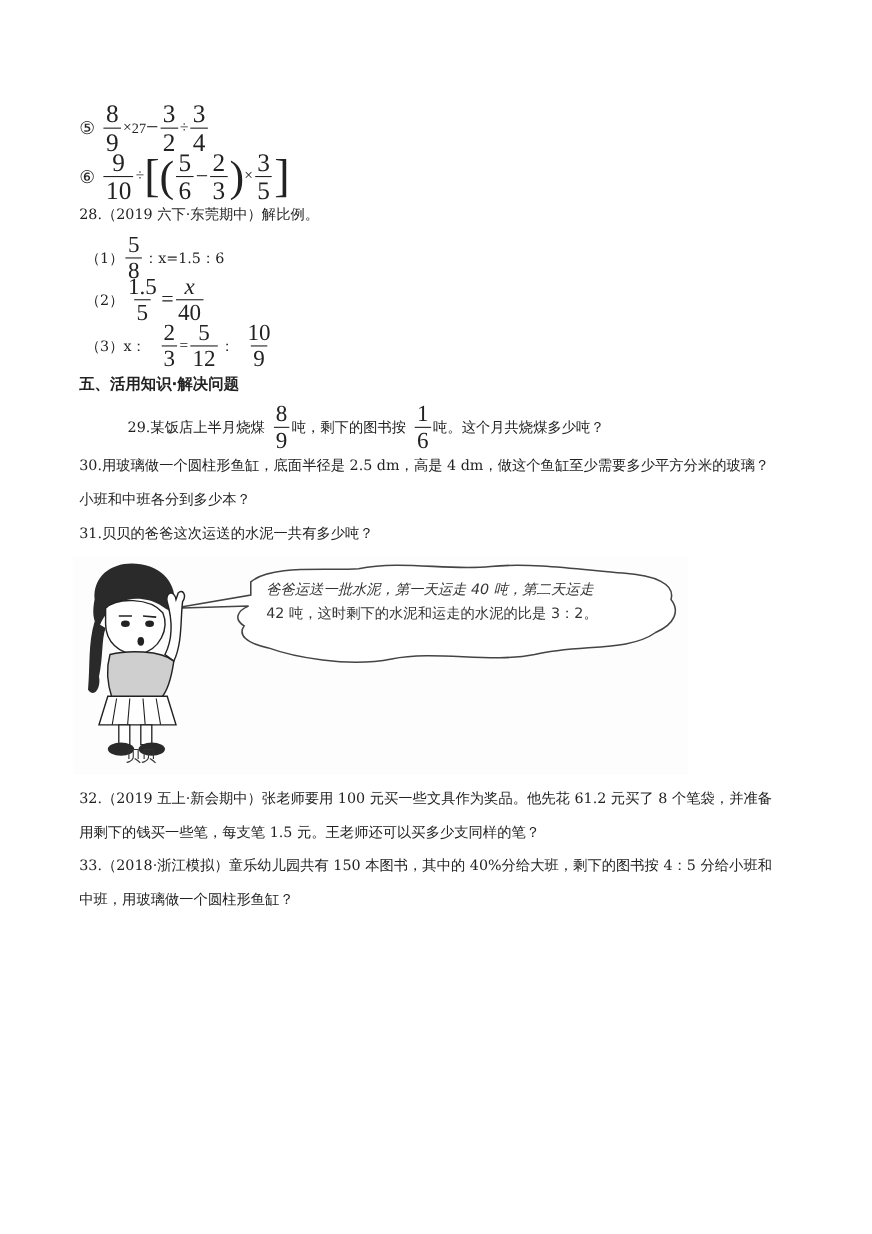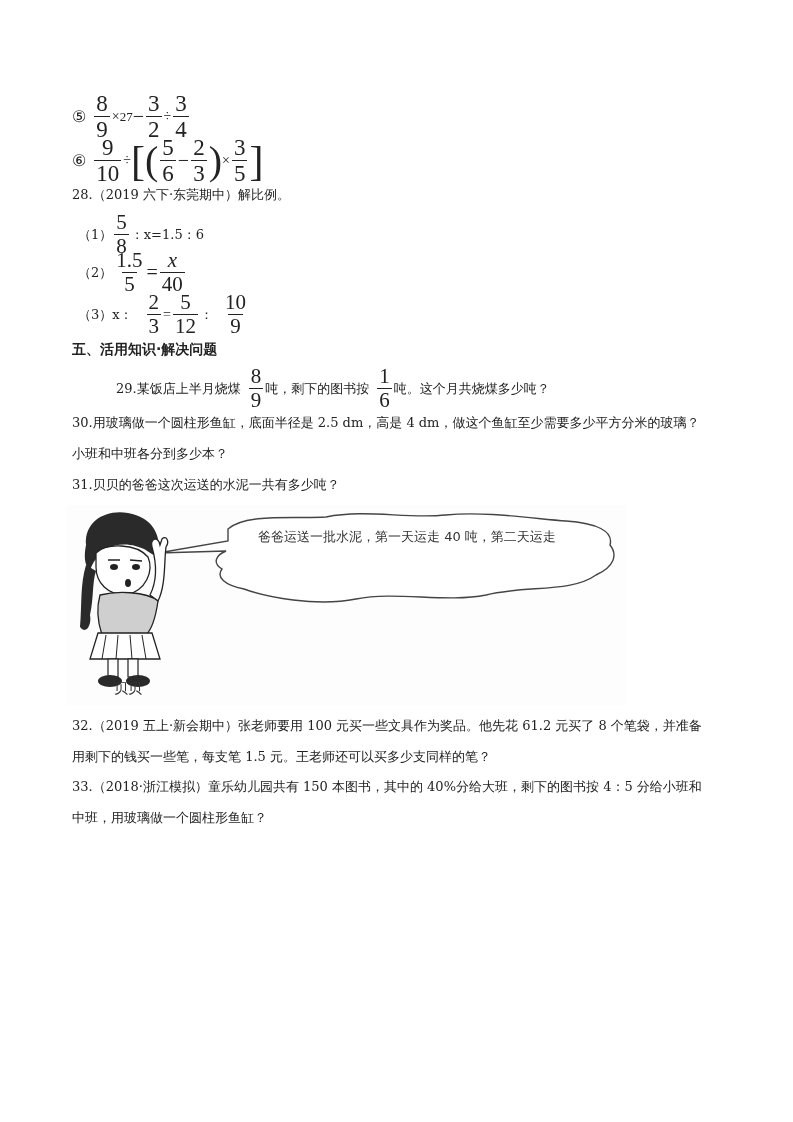--- a/index.html
+++ b/index.html
@@ -167,21 +167,22 @@
 
     <path d="M32,128 L86,128 L94,154 L24,154 Z" fill="#ffffff" stroke="#222" stroke-width="1.3"></path>
     <path d="M40,130 L36,154 M52,130 L50,154 M64,130 L66,154 M76,130 L80,154" stroke="#222" stroke-width="1"></path>
 
     <rect x="42" y="154" width="10" height="18" fill="#fff" stroke="#222" stroke-width="1.2"></rect>
     <rect x="62" y="154" width="10" height="18" fill="#fff" stroke="#222" stroke-width="1.2"></rect>
 
     <ellipse cx="44" cy="176" rx="12" ry="6" fill="#2a2a2a"></ellipse>
     <ellipse cx="72" cy="176" rx="12" ry="6" fill="#2a2a2a"></ellipse>
   </svg>
-  <div class="abs cloud-text" style="left:192px; top:21px;">爸爸运送一批水泥，第一天运走 40 吨，第二天运走</div>
+  <div class="abs cloud-text" style="left:176px; top:21px;font-style:italic;">爸爸运送一批水泥，第一天运走 40 吨，第二天运走</div>
+  <div class="abs cloud-text" style="left:176px; top:43px;">42 吨，这时剩下的水泥和运走的水泥的比是 3：2。</div>
   <div class="abs cloud-text" style="left:48px; top:172px; font-size:14px;">贝贝</div>
 </div>
 
 <div class="abs q" style="left:72px; top:717px;">32.（2019 五上·新会期中）张老师要用 100 元买一些文具作为奖品。他先花 61.2 元买了 8 个笔袋，并准备</div>
 <div class="abs q" style="left:72px; top:748px;">用剩下的钱买一些笔，每支笔 1.5 元。王老师还可以买多少支同样的笔？</div>
 
 <div class="abs q" style="left:72px; top:778px;">33.（2018·浙江模拟）童乐幼儿园共有 150 本图书，其中的 40%分给大班，剩下的图书按 4：5 分给小班和</div>
 <div class="abs q" style="left:72px; top:809px;">中班，用玻璃做一个圆柱形鱼缸？</div>
 
 </body></html>

